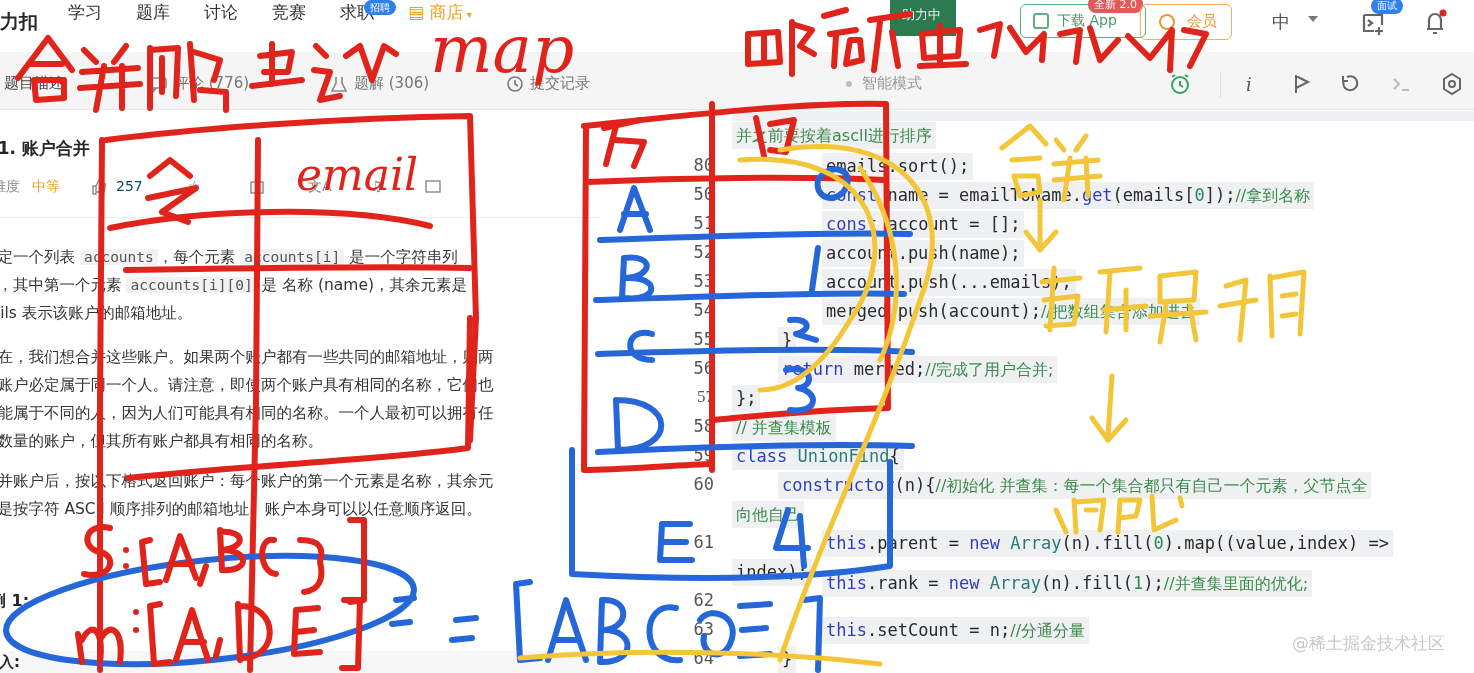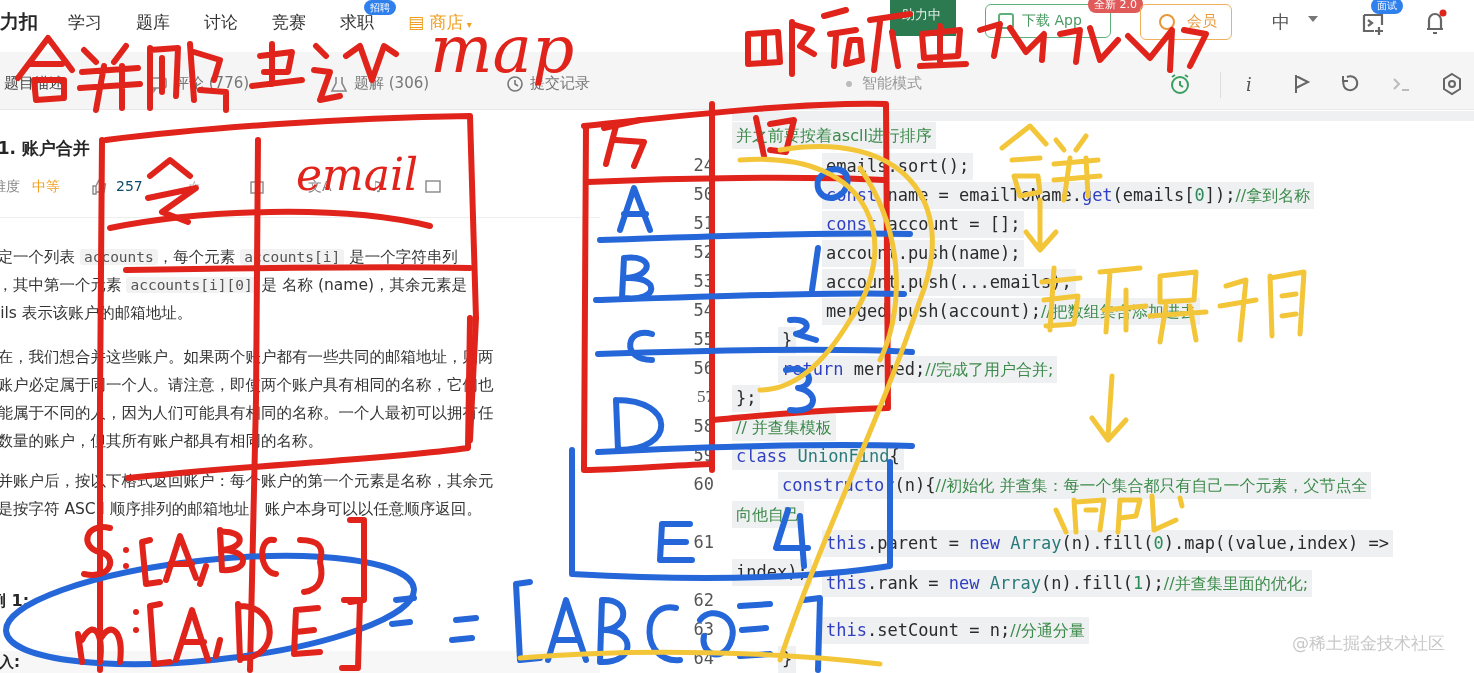--- a/index.html
+++ b/index.html
@@ -2,25 +2,25 @@
 <html><head>
 <meta charset="utf-8">
 <style>
   * { box-sizing: border-box; margin: 0; padding: 0; }
   html, body { width: 1474px; height: 673px; overflow: hidden; background: #fff; }
   body { font-family: "DejaVu Sans", "Liberation Sans", sans-serif; color: #262626; position: relative; }
 
   
   .topnav { position: absolute; left: 0; top: 0; width: 1474px; height: 50px; background: #fff; display: flex; align-items: center; }
   .topnav .logo { position: absolute; left: 0; top: 9px; font-size: 19px; font-weight: 600; color: #262626; }
-  .topnav .nav-item { position: absolute; top: 11px; font-size: 17px; color: #333; text-align: center; }
+  .topnav .nav-item { position: absolute; top: 1px; font-size: 17px; color: #333; text-align: center; }
   .topnav .badge { position: absolute; font-size: 10px; color: #fff; background: #2f80ed; border-radius: 8px; padding: 1px 6px; line-height: 13px; }
   .topnav .shop { color: #f0a020; }
   .btn-green { position: absolute; left: 890px; top: 0; width: 66px; height: 36px; background: #2b7a50; color: #e6f3ea; font-size: 13px; padding: 6px 0 0 12px; }
-  .btn-app { position: absolute; left: 985px; top: 4px; width: 126px; height: 34px; border: 1px solid #5fb07a; border-radius: 6px; color: #4a9a63; font-size: 14px; padding: 7px 0 0 36px; }
+  .btn-app { position: absolute; left: 1020px; top: 4px; width: 126px; height: 34px; border: 1px solid #5fb07a; border-radius: 6px; color: #4a9a63; font-size: 14px; padding: 7px 0 0 36px; }
   .badge-new { position: absolute; left: 1088px; top: -4px; background: #e05a5a; color: #fff; font-size: 11px; border-radius: 8px; padding: 1px 6px; }
   .btn-vip { position: absolute; left: 1140px; top: 4px; width: 92px; height: 36px; border: 1px solid #f0b060; border-radius: 6px; color: #e8983a; font-size: 15px; padding: 7px 0 0 46px; }
   .lang { position: absolute; left: 1272px; top: 10px; font-size: 18px; color: #555; }
   .lang-caret { position: absolute; left: 1308px; top: 16px; width: 0; height: 0; border-left: 5px solid transparent; border-right: 5px solid transparent; border-top: 6px solid #777; }
   .ic-interview { position: absolute; left: 1360px; top: 10px; width: 26px; height: 26px; }
   .badge-interview { position: absolute; left: 1371px; top: -2px; background: #2f80ed; color: #fff; font-size: 10px; border-radius: 8px; padding: 1px 6px; }
   .ic-bell { position: absolute; left: 1422px; top: 8px; width: 26px; height: 28px; }
 
   
   .subbar { position: absolute; left: 0; top: 52px; width: 1474px; height: 58px; background: #f5f5f5; border-bottom: 1px solid #e8e8e8; }
@@ -196,21 +196,21 @@
   <div class="example" style="left:-26px">示例 1:</div>
   <div class="inputlbl"><span style="margin-left:-16px">输入:</span></div>
 </div>
 
 <div class="editor">
   <div class="gutter"></div>
   <div class="code-bg"></div>
   <div class="topline"></div>
   <div class="cl" style="left:132px;top:11px"><span class="cm">并之前要按着ascll进行排序</span></div>
   <div id="code-lines">
-      <div class="ln" style="top: 44px;">24</div>
+      <div class="ln" style="top: 44px;">80</div>
       <div class="cl" style="left: 222px; top: 42px;"><span>emails.sort();</span></div>
       <div class="ln" style="top: 73px;">50</div>
       <div class="cl" style="left: 222px; top: 71px;"><span class="kw">const</span><span> name = emailToName.</span><span class="kw">get</span><span>(emails[</span><span class="num">0</span><span>]);</span><span class="cm">//拿到名称</span></div>
       <div class="ln" style="top: 102px;">51</div>
       <div class="cl" style="left: 222px; top: 100px;"><span class="kw">const</span><span> account = [];</span></div>
       <div class="ln" style="top: 131px;">52</div>
       <div class="cl" style="left: 222px; top: 129px;"><span>account.push(name);</span></div>
       <div class="ln" style="top: 160px;">53</div>
       <div class="cl" style="left: 222px; top: 158px;"><span>account.push(...emails);</span></div>
       <div class="ln" style="top: 189px;">54</div>

